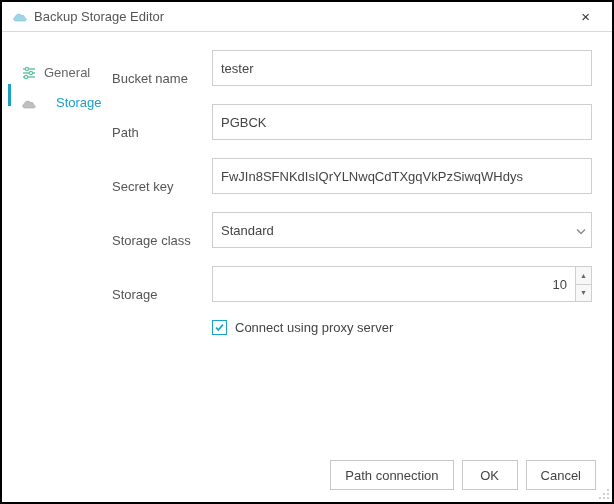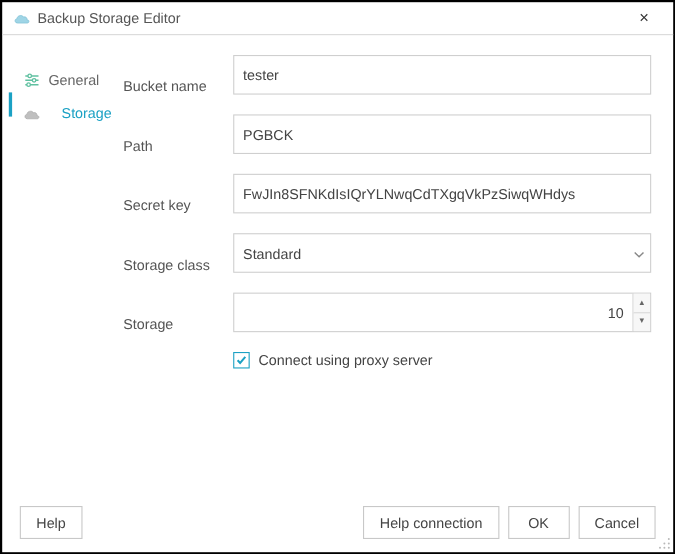--- a/index.html
+++ b/index.html
@@ -287,23 +287,22 @@
             <path d="M2 5.5 L4.3 8 L9 2.5" fill="none" stroke="#1ba1c4" stroke-width="1.8"></path>
           </svg>
         </span>
         <span>Connect using proxy server</span>
       </div>
 
     </div>
   </div>
 
   <div class="footer">
-    <button class="btn">Help</button>
     <div class="spacer"></div>
-    <button class="btn">Help connection</button>
+    <button class="btn">Path connection</button>
     <button class="btn">OK</button>
     <button class="btn">Cancel</button>
   </div>
 
   <svg class="resize-grip" viewBox="0 0 12 12">
     <circle cx="10" cy="2" r="0.9" fill="#b8b8b8"></circle>
     <circle cx="6" cy="6" r="0.9" fill="#b8b8b8"></circle>
     <circle cx="10" cy="6" r="0.9" fill="#b8b8b8"></circle>
     <circle cx="2" cy="10" r="0.9" fill="#b8b8b8"></circle>
     <circle cx="6" cy="10" r="0.9" fill="#b8b8b8"></circle>

